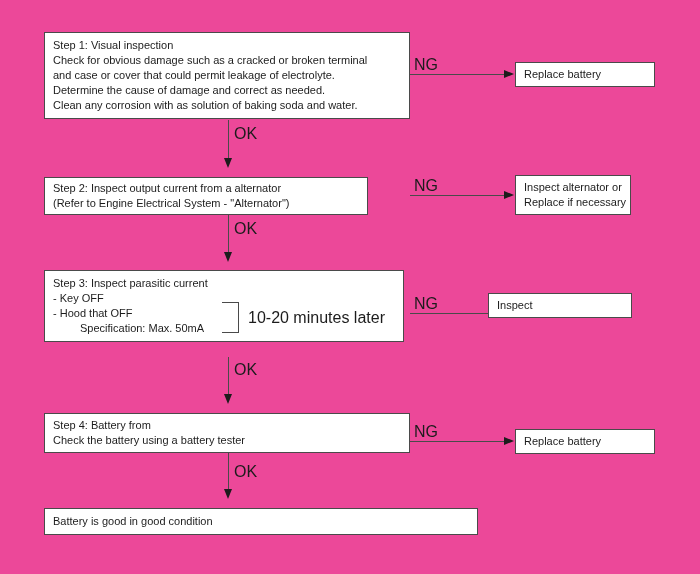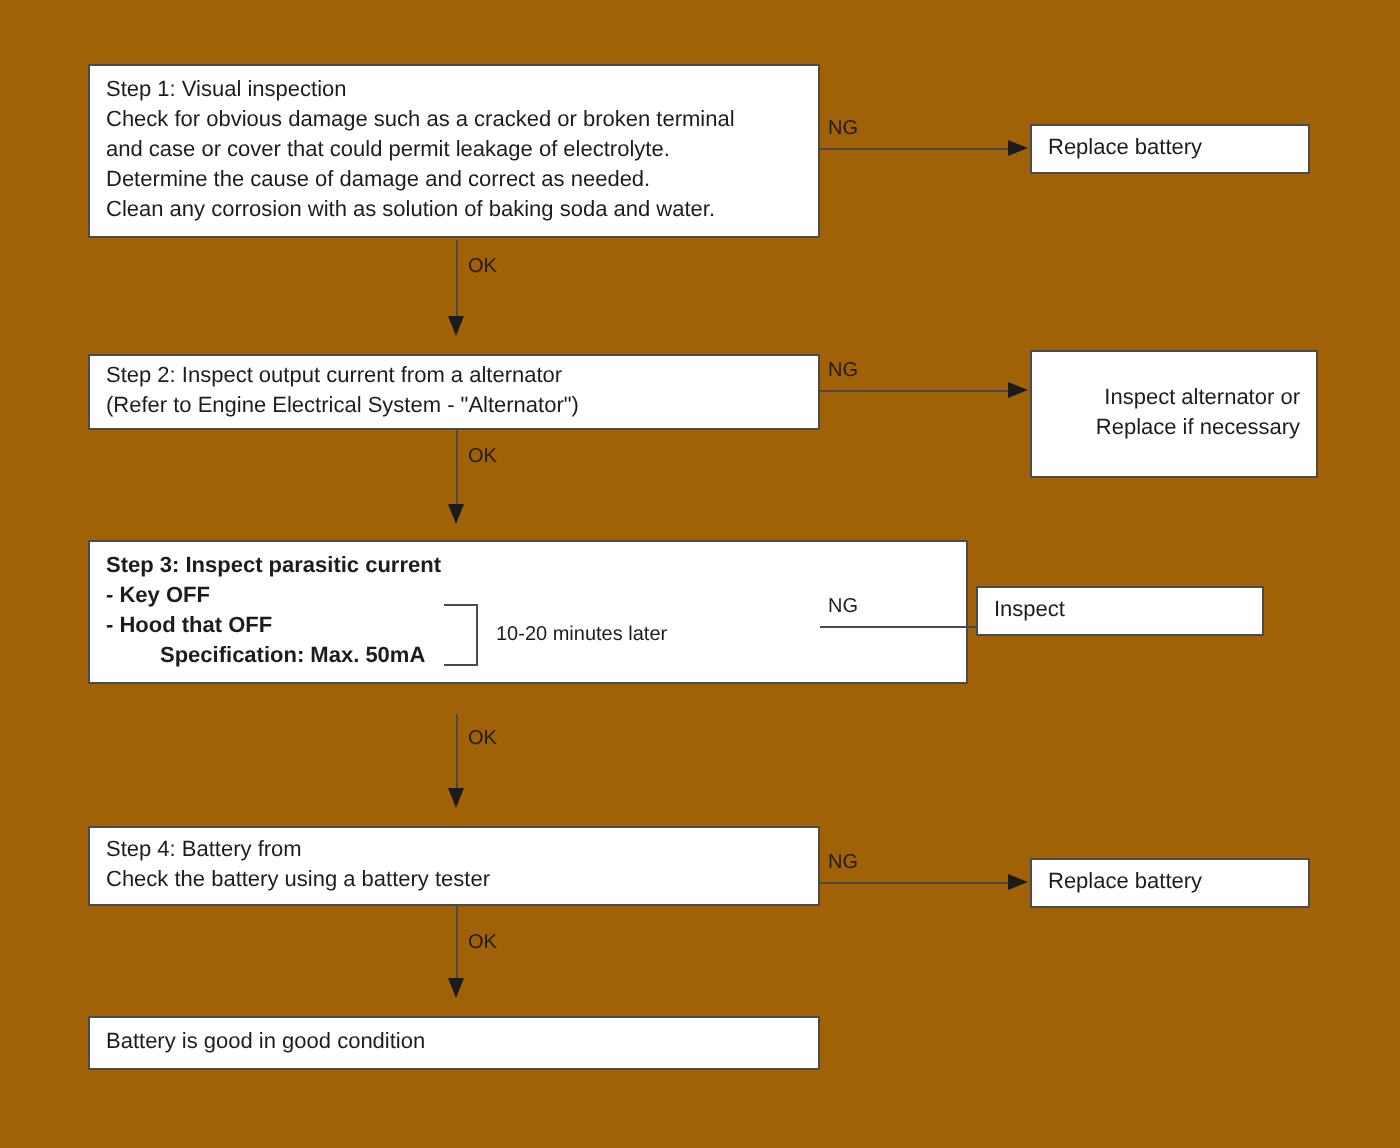--- a/index.html
+++ b/index.html
@@ -3,53 +3,53 @@
 <meta charset="utf-8">
 <style>
   * { margin: 0; padding: 0; box-sizing: border-box; }
   html, body { background: #ffffff; }
   body {
     width: 700px; height: 574px;
     font-family: "Liberation Sans", sans-serif;
   }
   .canvas {
     position: relative; width: 700px; height: 574px;
-    background: #a16207; color: #1c1c1c;
+    background: #ec4899; color: #1c1c1c;
     font-size: 11px; line-height: 15px;
   }
   .box {
     position: absolute; background: #ffffff;
     border: 1px solid #4a4a4a;
   }
   .tline { white-space: pre; }
   .indent { padding-left: 8px; margin-left: 19px; }
   .hline { position: absolute; height: 1px; background: #4a4a4a; }
   .vline { position: absolute; width: 1px; background: #4a4a4a; }
   .ah-r { 
     position: absolute; width: 0; height: 0;
     border-top: 4px solid transparent; border-bottom: 4px solid transparent;
     border-left: 10px solid #1c1c1c;
   }
   .ah-d { 
     position: absolute; width: 0; height: 0;
     border-left: 4px solid transparent; border-right: 4px solid transparent;
     border-top: 10px solid #1c1c1c;
   }
-  .lbl { position: absolute; font-size: 10px; line-height: 15px; }
+  .lbl { position: absolute; font-size: 16px; line-height: 15px; }
 
   
   #step1 { left: 44px; top: 32px;  width: 366px; padding: 5px 8px; }
-  #step2 { left: 44px; top: 177px; width: 366px; padding: 3px 8px; }
-  #step3 { left: 44px; top: 270px; width: 440px; padding: 5px 8px; font-weight: bold; }
+  #step2 { left: 44px; top: 177px; width: 324px; padding: 3px 8px; }
+  #step3 { left: 44px; top: 270px; width: 360px; padding: 5px 8px; }
   #step4 { left: 44px; top: 413px; width: 366px; padding: 4px 8px; }
-  #final { left: 44px; top: 508px; width: 366px; padding: 5px 8px; }
+  #final { left: 44px; top: 508px; width: 434px; padding: 5px 8px; }
 
   
   #result1 { left: 515px; top: 62px;  width: 140px; padding: 4px 8px; }
-  #result2 { left: 515px; top: 175px; width: 144px; padding: 16px 8px; text-align: right; }
+  #result2 { left: 515px; top: 175px; width: 116px; padding: 4px 8px; }
   #result3 { left: 488px; top: 293px; width: 144px; padding: 4px 8px; }
   #result4 { left: 515px; top: 429px; width: 140px; padding: 4px 8px; }
 
   
   #ng1-line { left: 410px; top: 74px;  width: 94px; }
   #ng1-head { left: 504px; top: 70px; }
   #ng1-lbl  { left: 414px; top: 57px; }
   #ng2-line { left: 410px; top: 195px; width: 94px; }
   #ng2-head { left: 504px; top: 191px; }
   #ng2-lbl  { left: 414px; top: 178px; }

